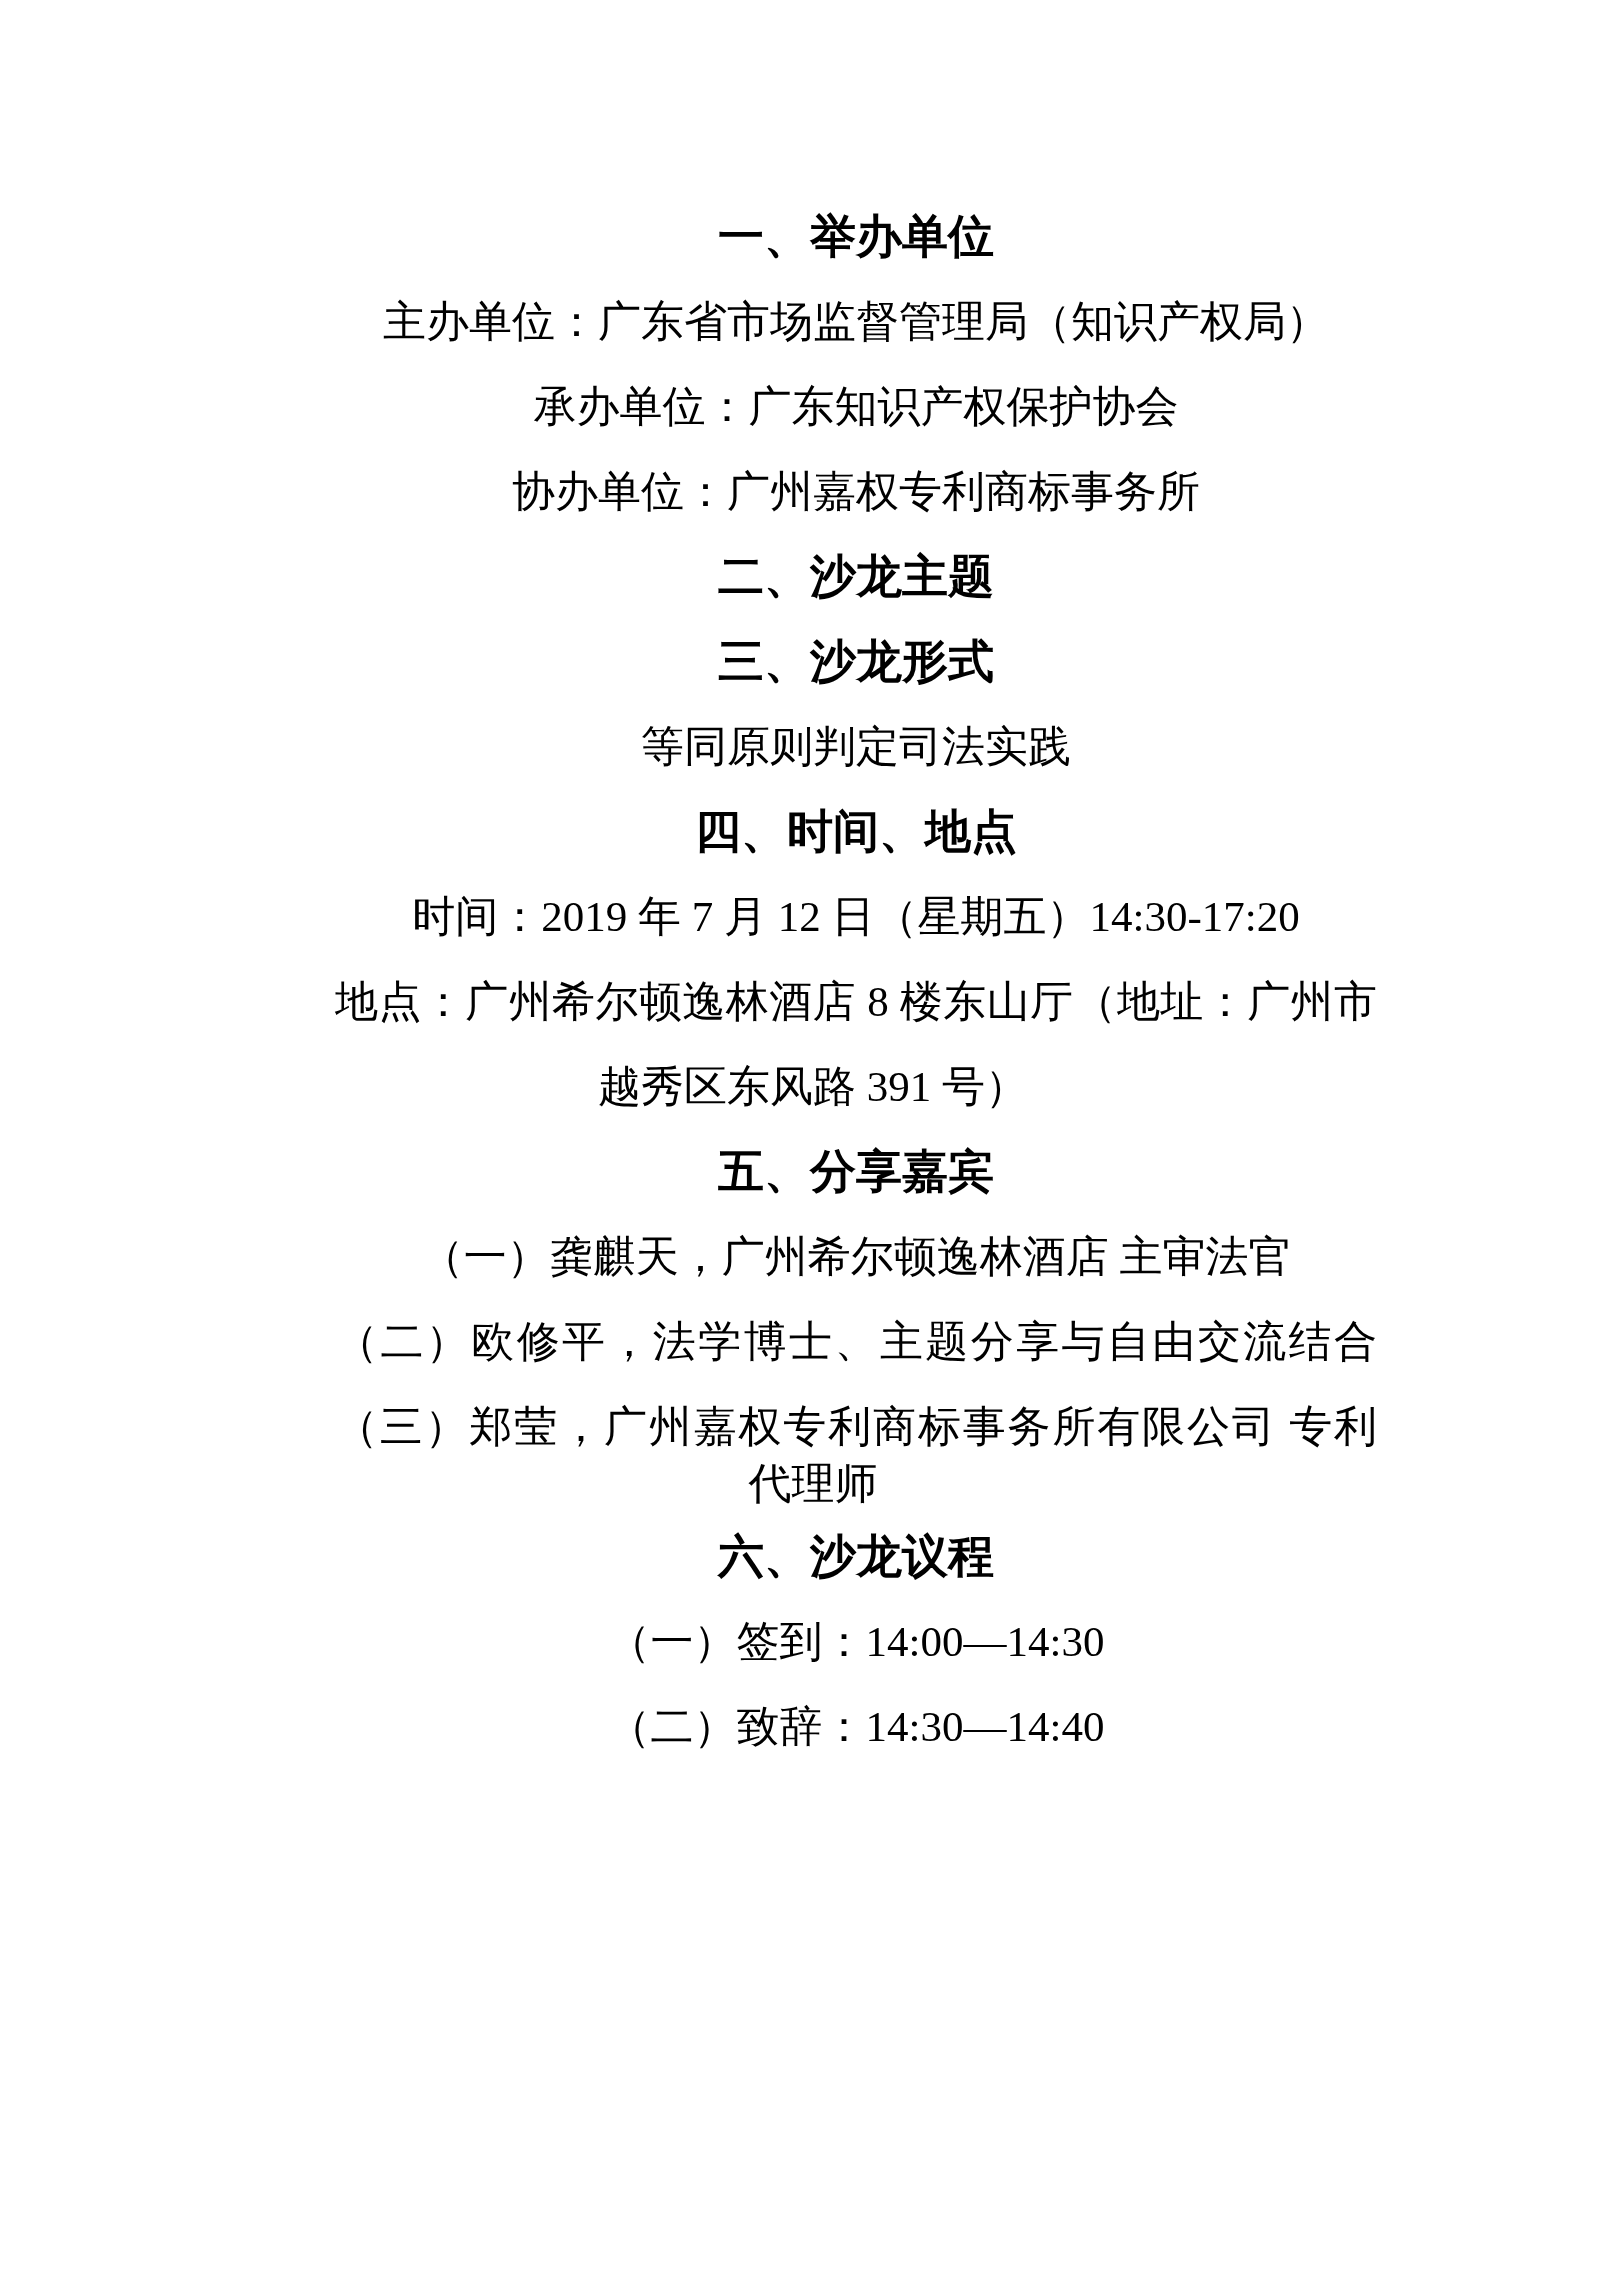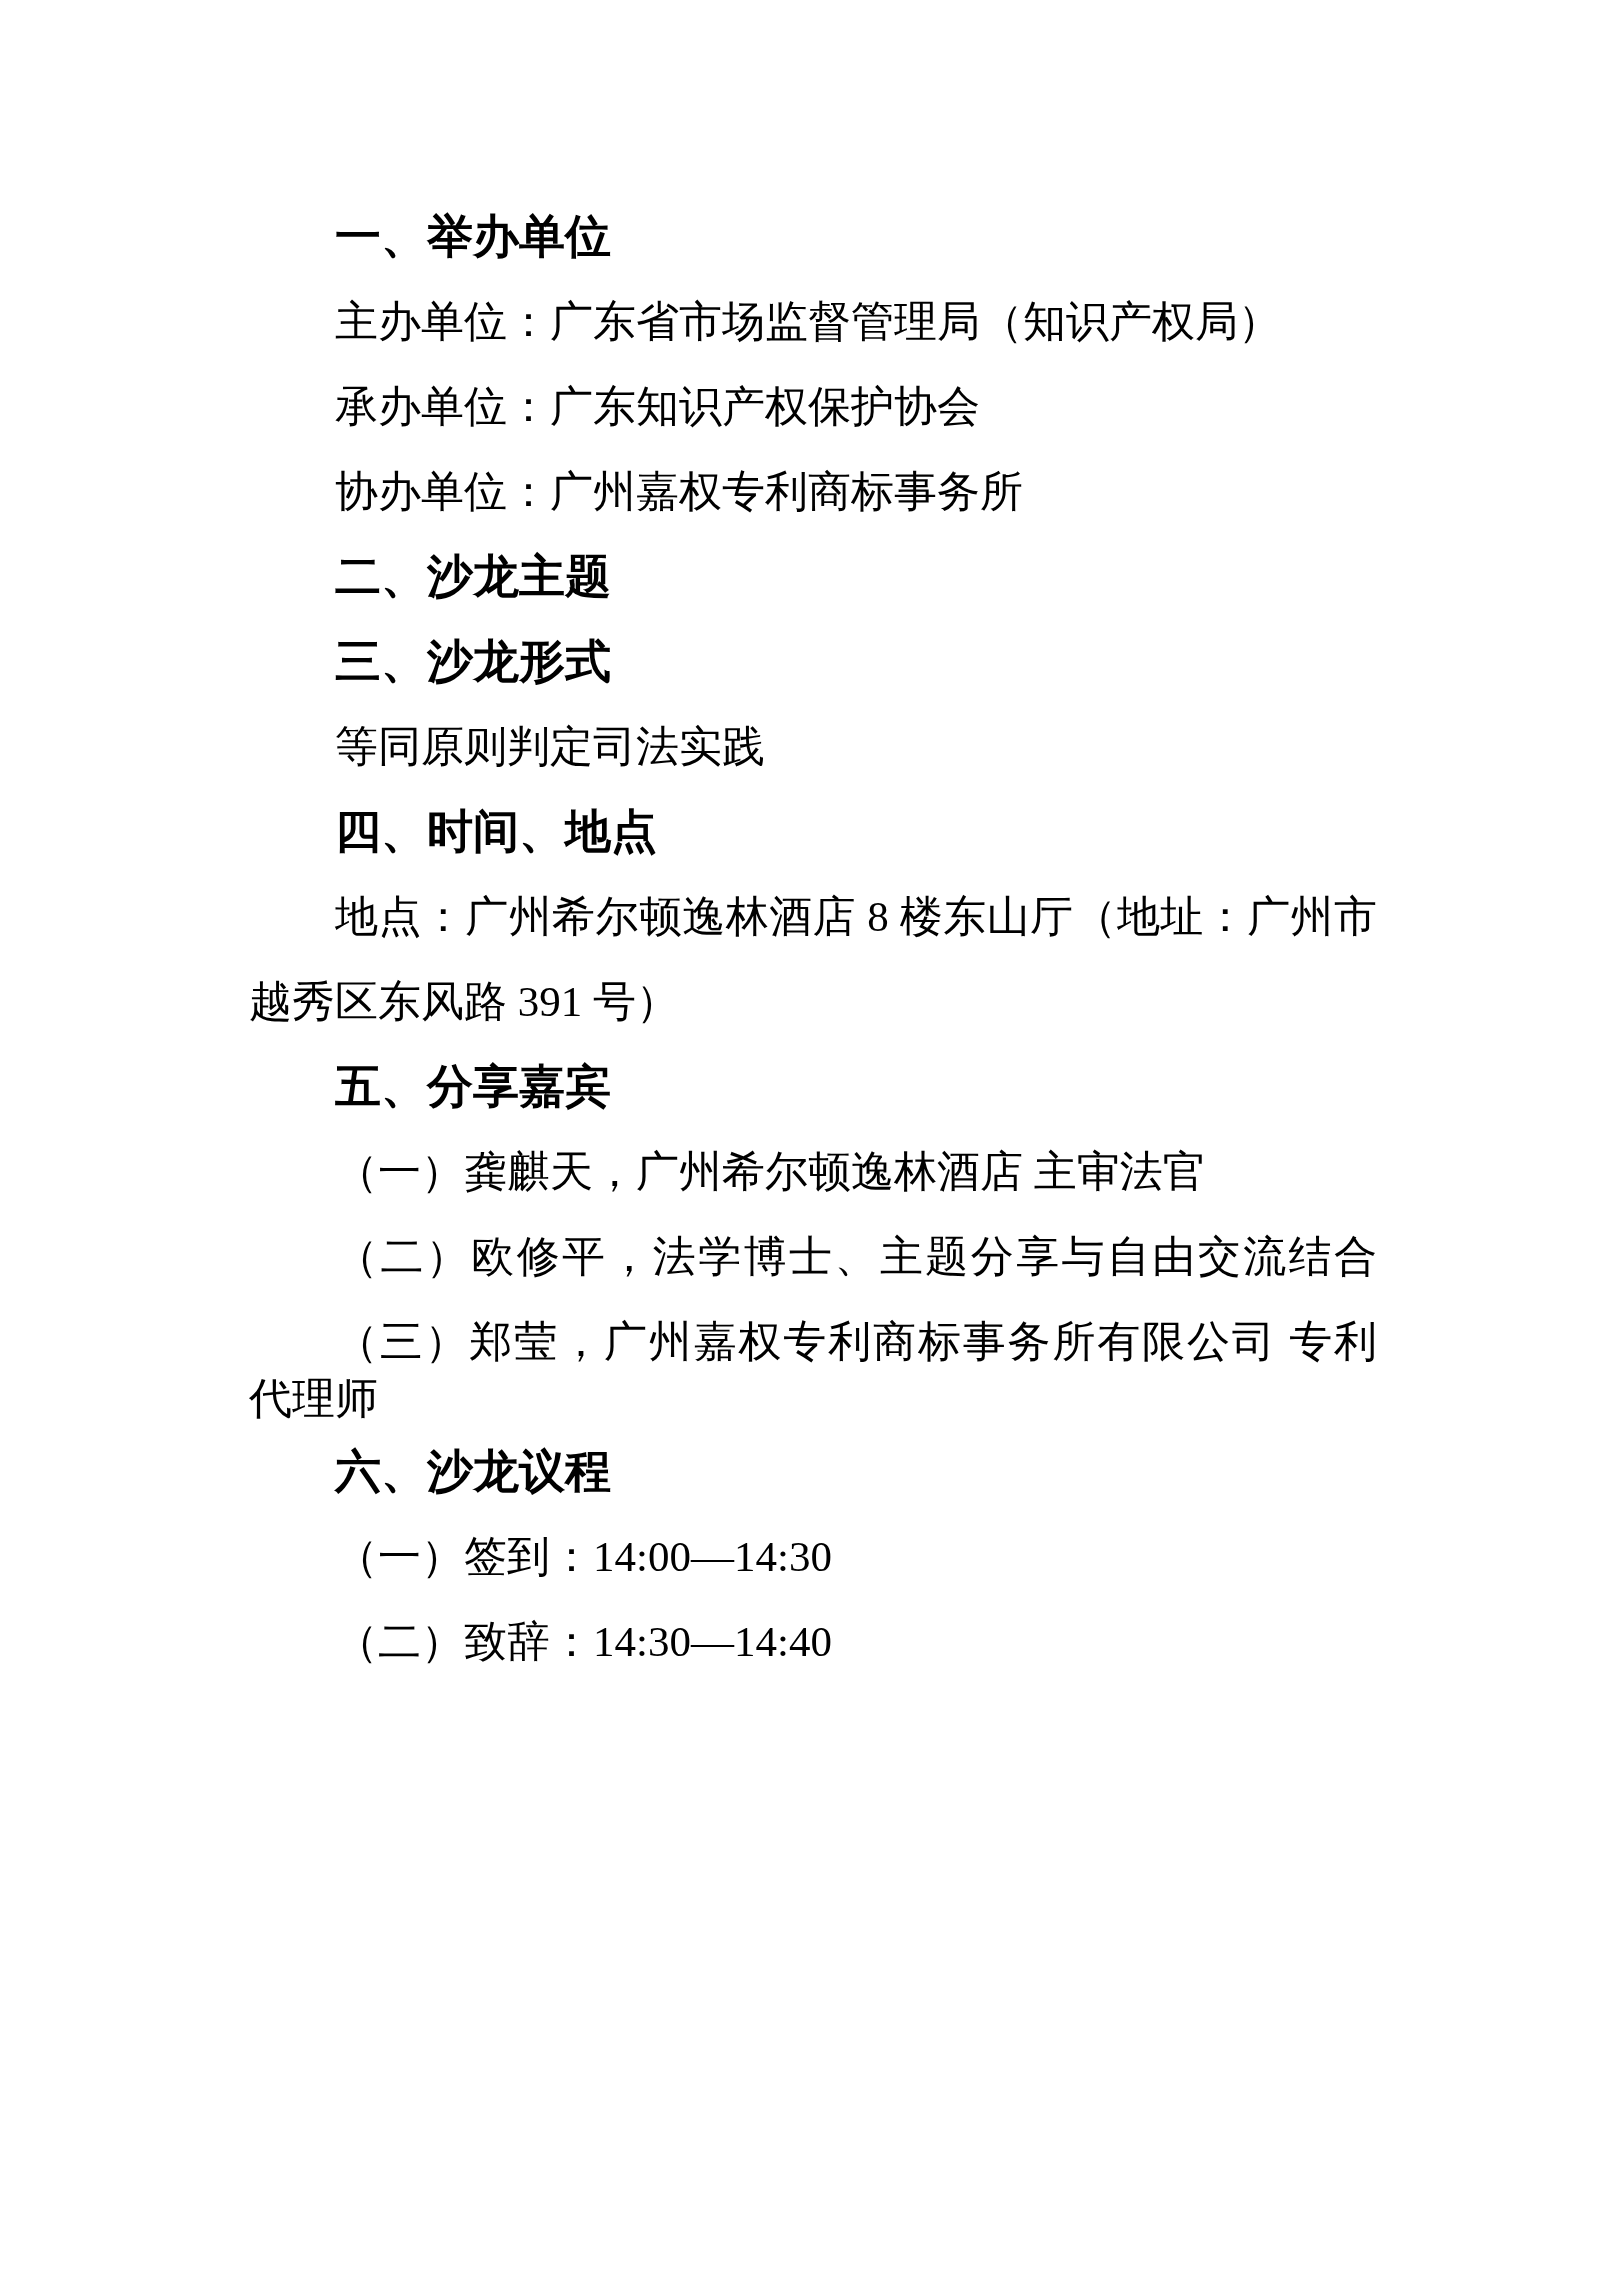--- a/index.html
+++ b/index.html
@@ -15,20 +15,21 @@
   .content {
     padding: 194px 246px 0 249px; 
   }
   .line {
     font-family: "Liberation Serif", "DejaVu Serif", serif;
     font-size: 43px;
     line-height: 85px;
     height: 85px;
     white-space: nowrap;
     color: #000000;
+    text-align: center;
   }
   
   .first { text-indent: 86px; }
   
   .stretch {
     text-align: justify;
     text-align-last: justify;
   }
   
   .heading {
@@ -50,20 +51,21 @@
     <div class="line first">主办单位：广东省市场监督管理局（知识产权局）</div>
     <div class="line first">承办单位：广东知识产权保护协会</div>
     <div class="line first">协办单位：广州嘉权专利商标事务所</div>
 
     <div class="line heading first">二、沙龙主题</div>
     <div class="line heading first">三、沙龙形式</div>
 
     <div class="line first">等同原则判定司法实践</div>
 
     <div class="line heading first">四、时间、地点</div>
+    <div class="line first">时间：2019 年 7 月 12 日（星期五）14:30-17:20</div>
     <div class="line first stretch">地点：广州希尔顿逸林酒店 8 楼东山厅（地址：广州市</div>
     <div class="line">越秀区东风路 391 号）</div>
 
     <div class="line heading first">五、分享嘉宾</div>
     <div class="line first">（一）龚麒天，广州希尔顿逸林酒店 主审法官</div>
     <div class="line first stretch">（二）欧修平，法学博士、主题分享与自由交流结合</div>
     <div class="line first stretch">（三）郑莹，广州嘉权专利商标事务所有限公司 专利</div>
     <div class="line tight">代理师</div>
 
     <div class="line heading first pull">六、沙龙议程</div>

